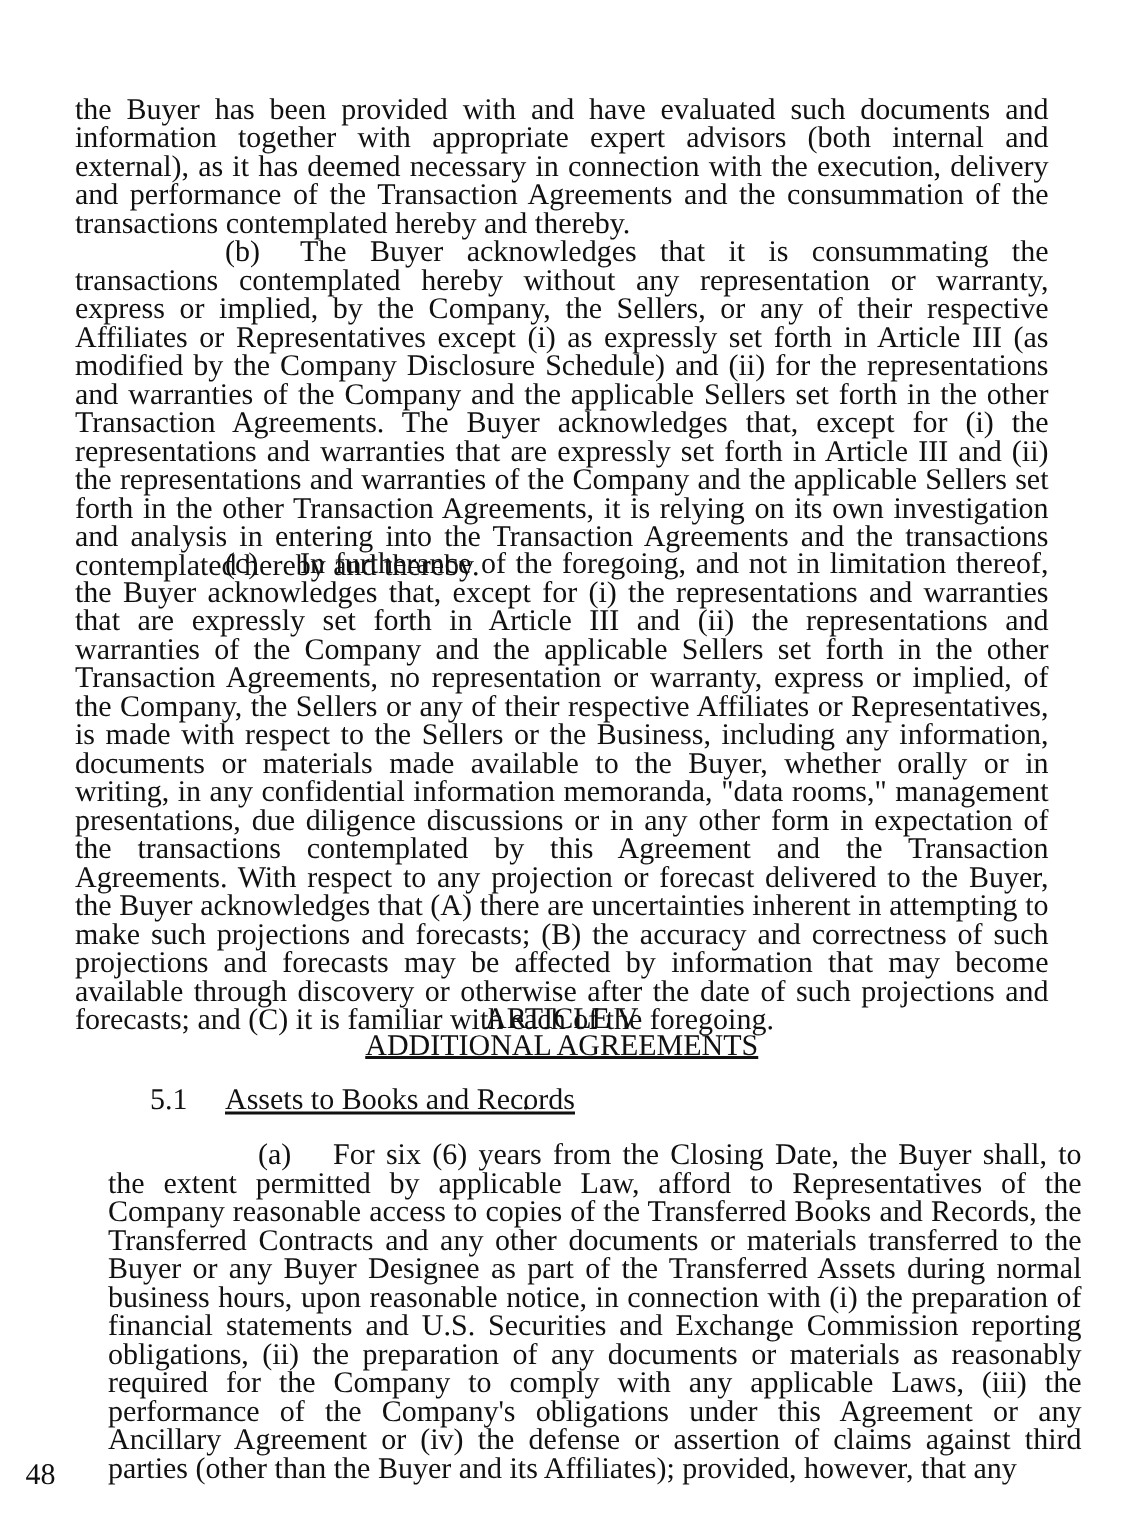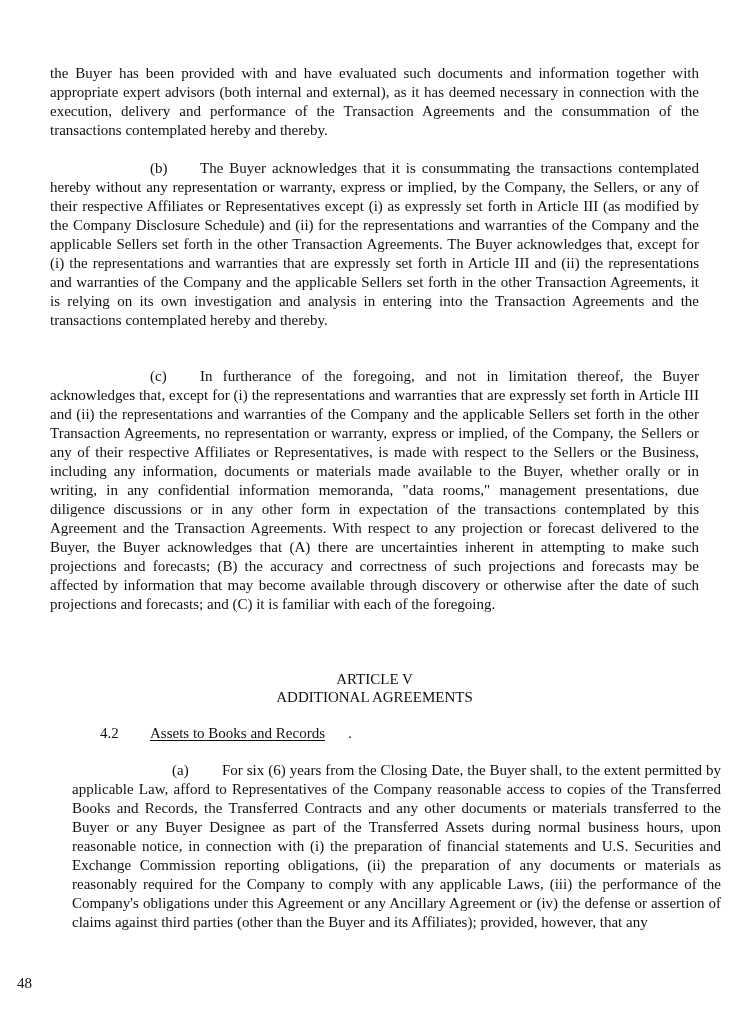--- a/index.html
+++ b/index.html
@@ -1,21 +1,21 @@
 <!DOCTYPE html>
 <html><head>
 <meta charset="utf-8">
 <style>
   html, body { margin: 0; padding: 0; background: #ffffff; }
   body { width: 750px; height: 1012px; position: relative; overflow: hidden; }
   .page {
     position: absolute; left: 0; top: 0; width: 750px; height: 812px;
     background: #ffffff; color: #111111;
     font-family: "Liberation Serif", "DejaVu Serif", serif;
-    font-size: 15px; line-height: 19px;
+    font-size: 20px; line-height: 19px;
   }
   .body-text { position: absolute; left: 50px; width: 649px; }
   .para { margin: 0; text-align: justify; text-align-last: left; }
   .para.indent .label { display: inline-block; margin-left: 100px; width: 50px; }
   .u { text-underline-offset: 2px; }
   .heading { position: absolute; left: 50px; width: 649px; text-align: center; margin: 0; }
   .section { position: absolute; left: 50px; width: 649px; margin: 0; }
   .section .num { position: absolute; left: 50px; }
   .section .title { position: absolute; left: 100px; text-decoration: underline; text-underline-offset: 2px; }
   .page-number { position: absolute; left: 17px; width: 750px; text-align: left; top: 974px; }
@@ -35,24 +35,24 @@
     </p>
   </div>
 
   <div class="body-text" style="top:367px;">
     <p class="para indent">
       <span class="label">(c)</span><span>In furtherance of the foregoing, and not in limitation thereof, the Buyer acknowledges that, except for (i) the representations and warranties that are expressly set forth in </span><span class="u">Article III</span><span> and (ii) the representations and warranties of the Company and the applicable Sellers set forth in the other Transaction Agreements, no representation or warranty, express or implied, of the Company, the Sellers or any of their respective Affiliates or Representatives, is made with respect to the Sellers or the Business, including any information, documents or materials made available to the Buyer, whether orally or in writing, in any confidential information memoranda, "data rooms," management presentations, due diligence discussions or in any other form in expectation of the transactions contemplated by this Agreement and the Transaction Agreements. With respect to any projection or forecast delivered to the Buyer, the Buyer acknowledges that (A) there are uncertainties inherent in attempting to make such projections and forecasts; (B) the accuracy and correctness of such projections and forecasts may be affected by information that may become available through discovery or otherwise after the date of such projections and forecasts; and (C) it is familiar with each of the foregoing.</span>
     </p>
   </div>
 
   <p class="heading" style="top:670px;text-align:center;">ARTICLE V</p>
-  <p class="heading" style="top:688px;">ADDITIONAL AGREEMENTS</p>
+  <p class="heading" style="top:688px;text-decoration:underline;">ADDITIONAL AGREEMENTS</p>
 
   <div class="section" style="top:724px;">
-    <span class="num">4.2</span>
+    <span class="num">5.1</span>
     <span class="title"><span>Assets to Books and Records</span></span>
     <span style="position:absolute; left:298px;">.</span>
   </div>
 
   <div class="body-text" style="top:761px;margin-left:22px;">
     <p class="para indent">
       <span class="label">(a)</span><span>For six (6) years from the Closing Date, the Buyer shall, to the extent permitted by applicable Law, afford to Representatives of the Company reasonable access to copies of the Transferred Books and Records, the Transferred Contracts and any other documents or materials transferred to the Buyer or any Buyer Designee as part of the Transferred Assets during normal business hours, upon reasonable notice, in connection with (i) the preparation of financial statements and U.S. Securities and Exchange Commission reporting obligations, (ii) the preparation of any documents or materials as reasonably required for the Company to comply with any applicable Laws, (iii) the performance of the Company's obligations under this Agreement or any Ancillary Agreement or (iv) the defense or assertion of claims against third parties (other than the Buyer and its Affiliates); </span><span class="u">provided</span><span>, </span><span class="u">however</span><span>, that any</span>
     </p>
   </div>
 

